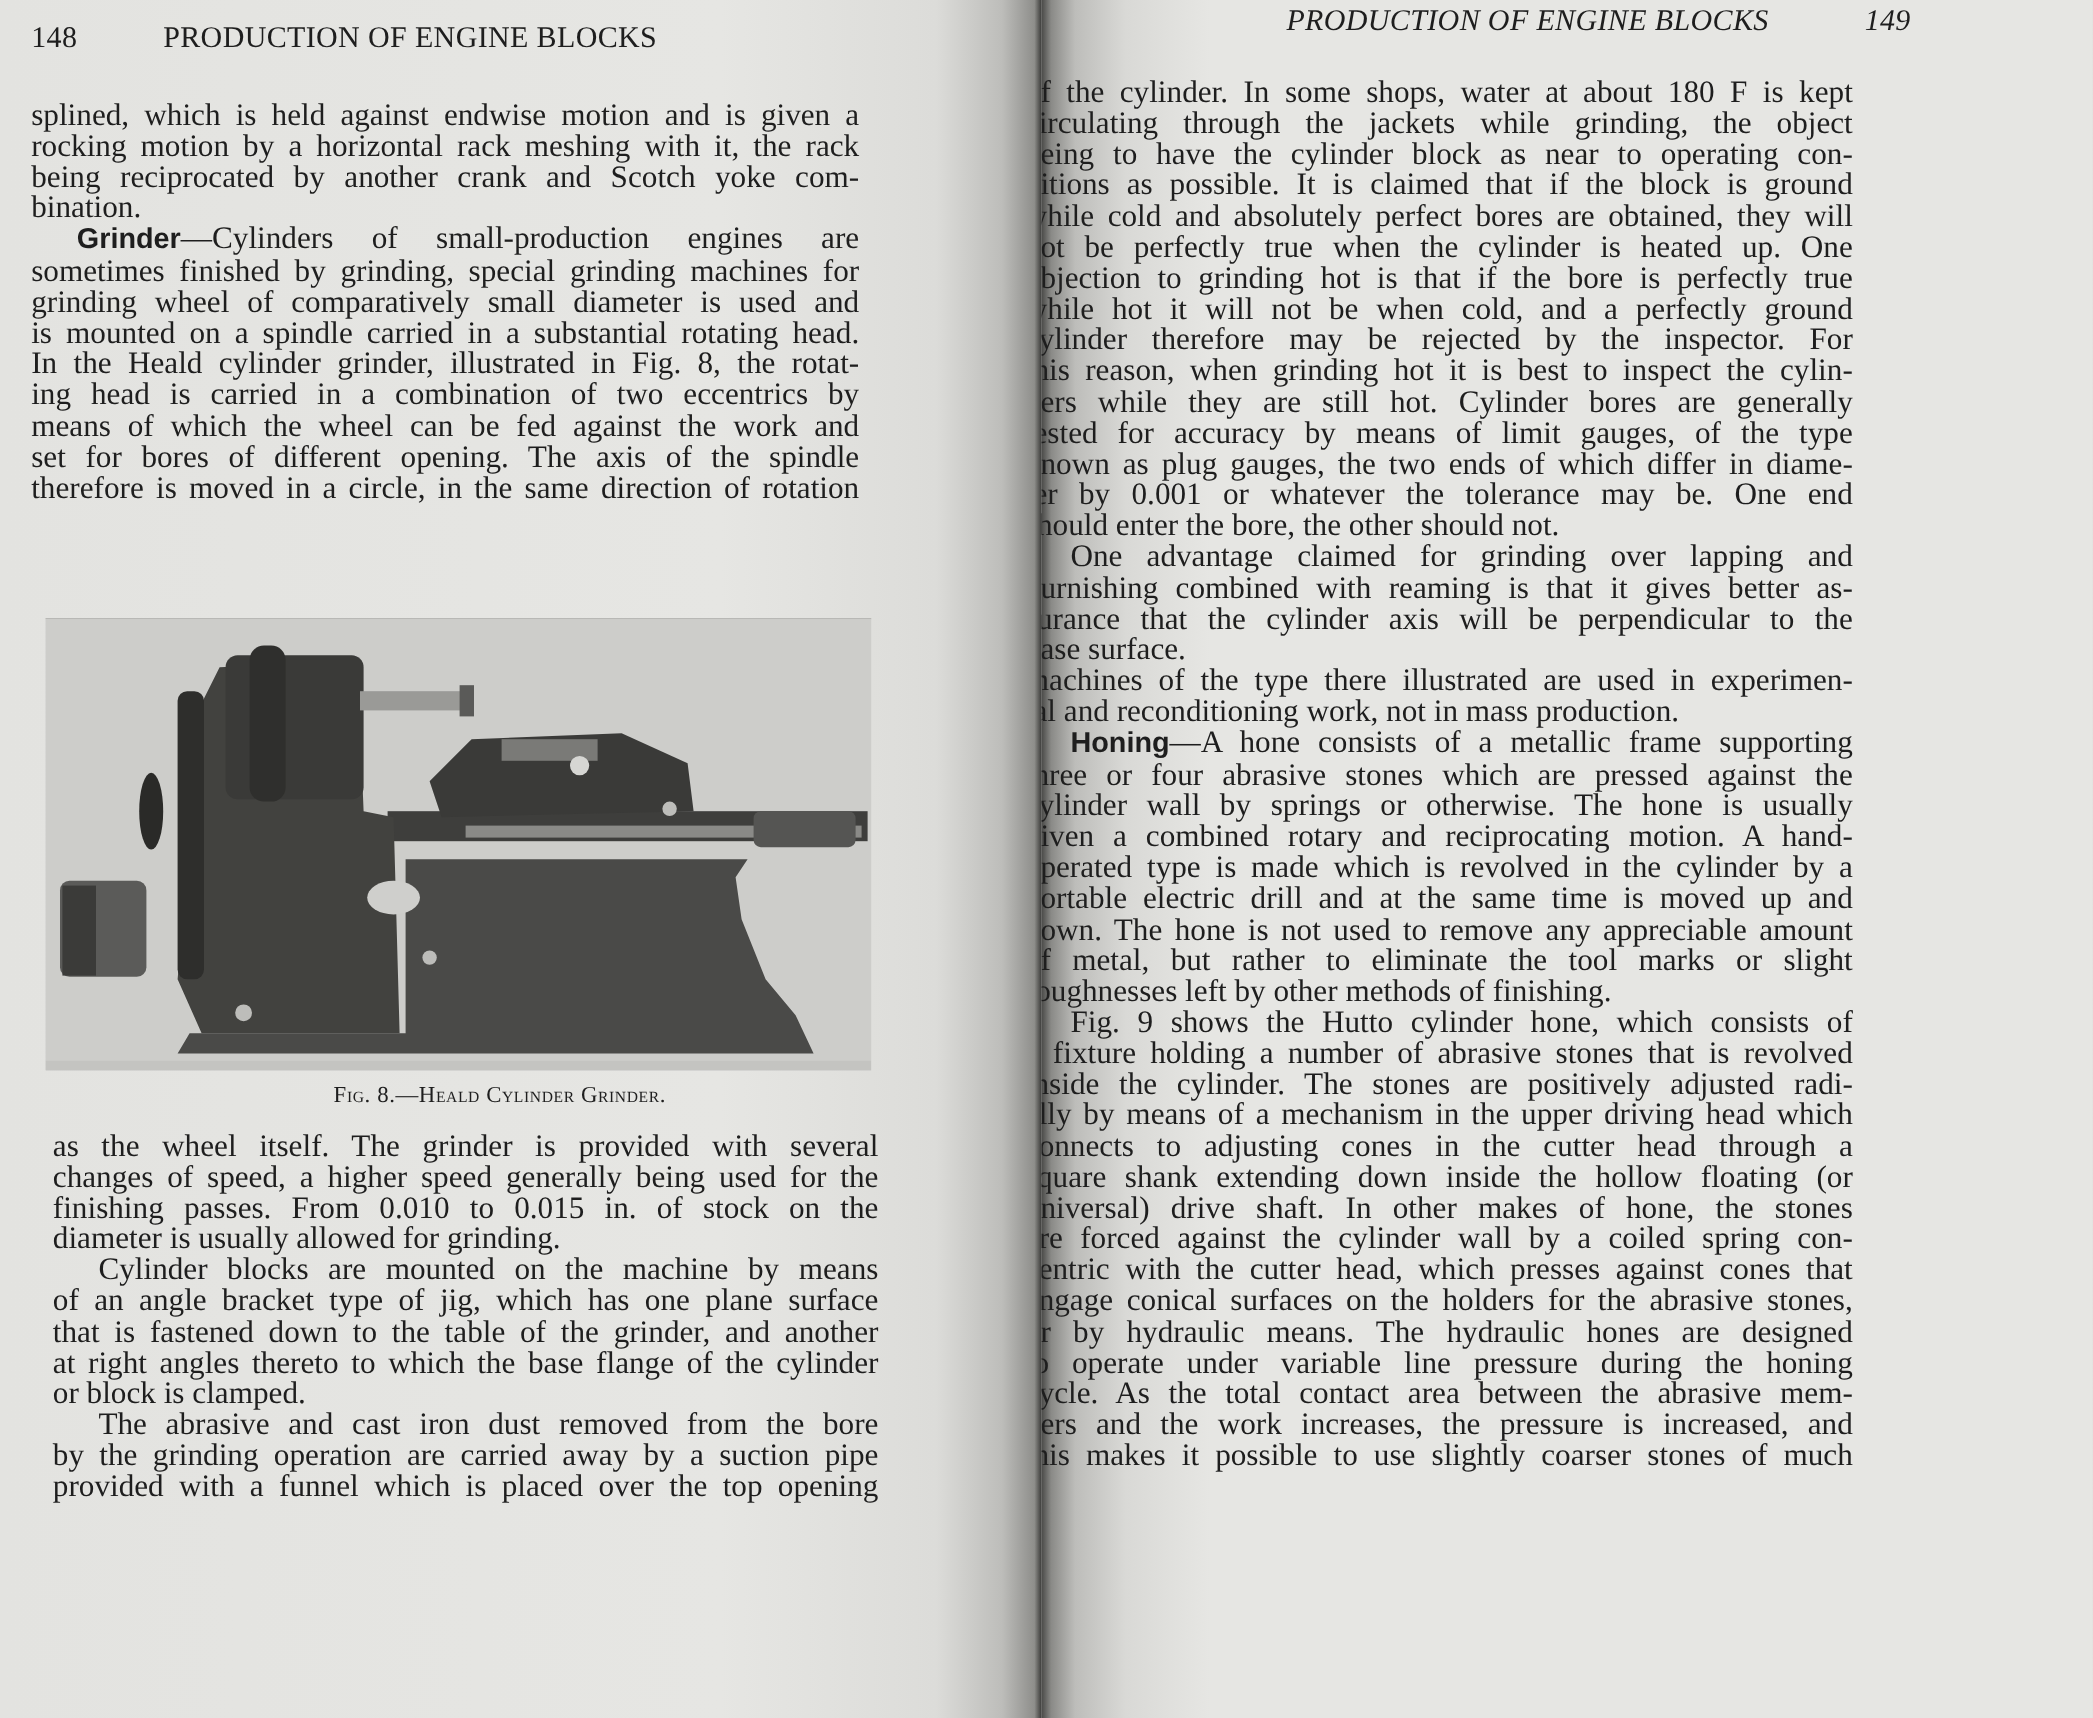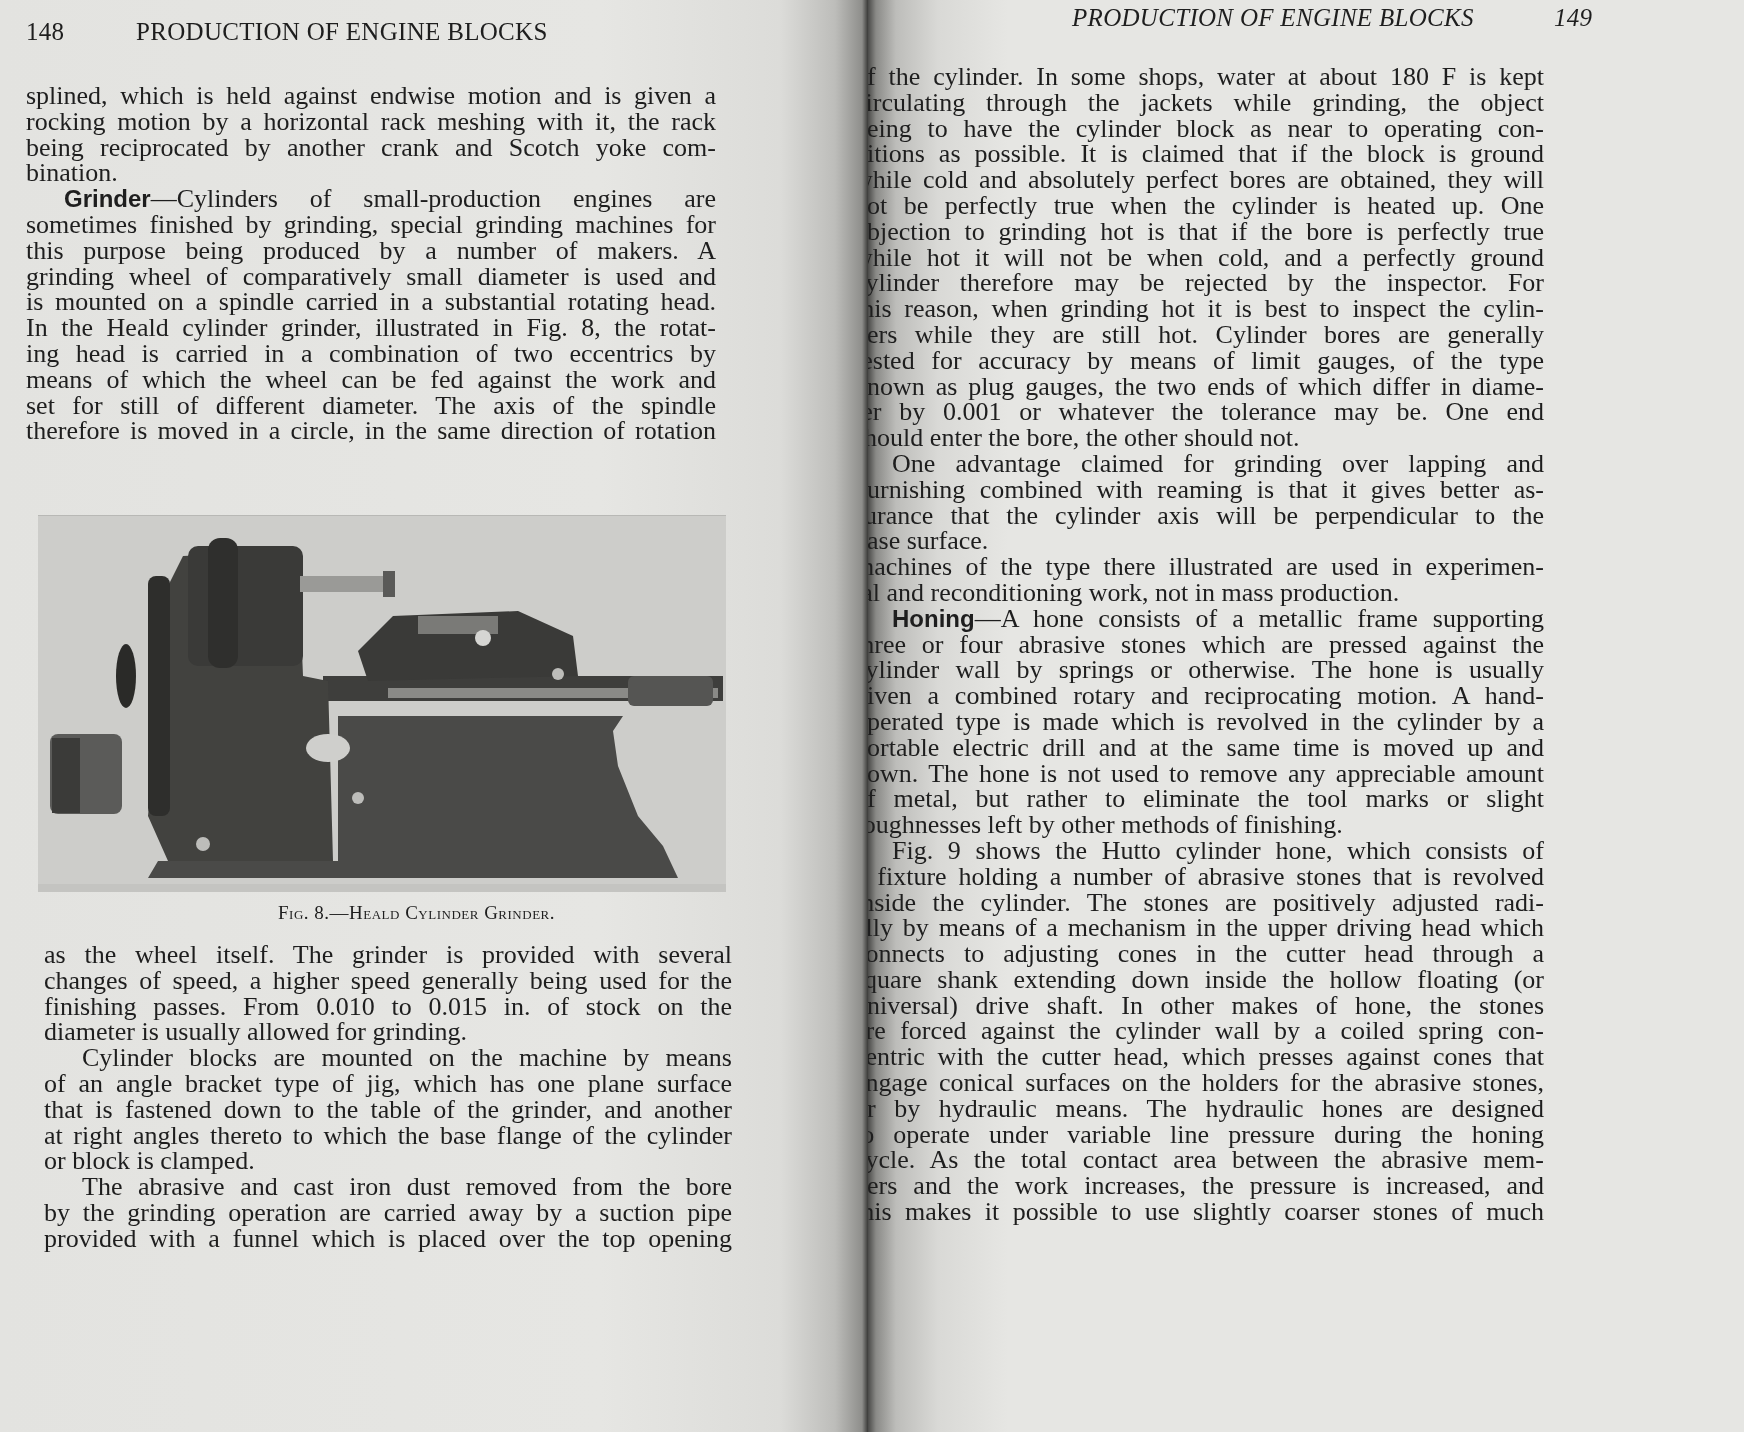--- a/index.html
+++ b/index.html
@@ -71,27 +71,26 @@
       <span class="pnum">148</span><span>PRODUCTION OF ENGINE BLOCKS</span>
     </div>
 
     <div class="text-block left-top">
       <span class="line">splined, which is held against endwise motion and is given a</span>
       <span class="line">rocking motion by a horizontal rack meshing with it, the rack</span>
       <span class="line">being reciprocated by another crank and Scotch yoke com-</span>
       <span class="line last">bination.</span>
       <span class="line indent"><span class="runin">Grinder</span><span>—Cylinders of small-production engines are</span></span>
       <span class="line">sometimes finished by grinding, special grinding machines for</span>
-      <span class="line">this purpose being produced by a number of makers. A</span>
       <span class="line">grinding wheel of comparatively small diameter is used and</span>
       <span class="line">is mounted on a spindle carried in a substantial rotating head.</span>
       <span class="line">In the Heald cylinder grinder, illustrated in Fig. 8, the rotat-</span>
       <span class="line">ing head is carried in a combination of two eccentrics by</span>
       <span class="line">means of which the wheel can be fed against the work and</span>
-      <span class="line">set for still of different diameter. The axis of the spindle</span>
+      <span class="line">set for bores of different opening. The axis of the spindle</span>
       <span class="line">therefore is moved in a circle, in the same direction of rotation</span>
     </div>
 
     <div class="figure">
       <svg width="688" height="376" viewBox="0 0 688 376">
         <rect x="0" y="0" width="688" height="376" fill="#cdcdca"></rect>
 
         <path d="M120 345 L110 362 L640 362 L625 330 L600 300 L580 250 L575 215 L585 200 L300 200 L300 345 Z" fill="#4a4a48"></path>
 
         <rect x="285" y="160" width="400" height="25" fill="#3e3e3c"></rect>

